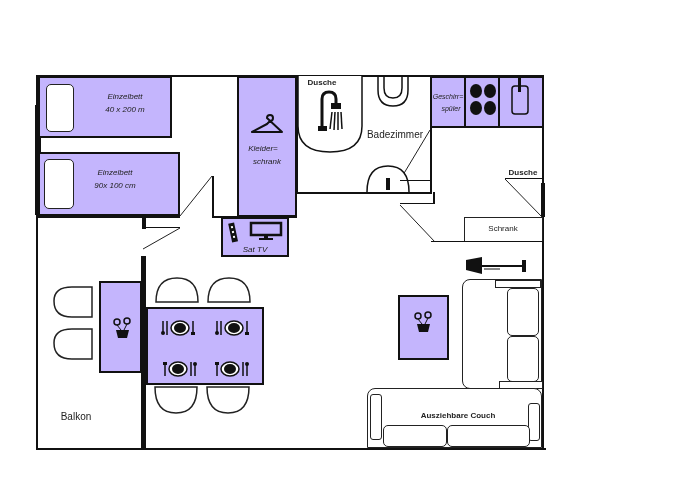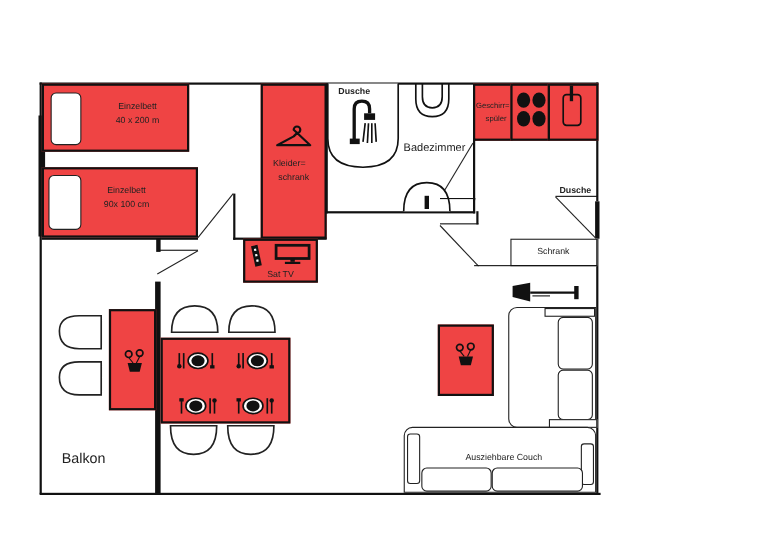--- a/index.html
+++ b/index.html
@@ -1,18 +1,18 @@
 <!DOCTYPE html>
 <html><head>
 <meta charset="utf-8">
 <style>
   html, body { margin:0; padding:0; background:#ffffff; }
   body { width:700px; height:500px; position:relative; overflow:hidden; font-family:"Liberation Sans", sans-serif; color:#222; }
   .wall { position:absolute; background:#111; }
-  .box { position:absolute; border:2px solid #111; box-sizing:border-box; background:#ef4444; }
+  .box { position:absolute; border:2px solid #111; box-sizing:border-box; background:#c4b5fd;font-style:italic; }
   .thin { position:absolute; border:1.5px solid #222; box-sizing:border-box; background:#fff; }
   .lbl { position:absolute; font-size:8px; color:#222; text-align:center; line-height:13px; white-space:nowrap; }
   svg { position:absolute; overflow:visible; }
 </style>
 </head>
 <body>
 
 <div class="wall" style="left:36px;top:75px;width:508px;height:2px;"></div>
 <div class="wall" style="left:36px;top:75px;width:2px;height:374px;"></div>
 <div class="wall" style="left:36px;top:448px;width:510px;height:2px;"></div>
@@ -149,27 +149,27 @@
     <circle cx="15" cy="4" r="3" fill="none" stroke="#111" stroke-width="1.5"></circle>
     <line x1="5" y1="8" x2="9" y2="13" stroke="#111" stroke-width="1"></line>
     <line x1="15" y1="7" x2="12" y2="13" stroke="#111" stroke-width="1"></line>
     <path d="M4 13 L17 13 L15 21 L6 21 Z" fill="#111"></path>
   </svg>
 </div>
 
 <div class="thin" style="left:367px;top:388px;width:175px;height:60px;border-radius:8px 8px 0 0;">
   <div class="thin" style="left:2px;top:5px;width:12px;height:46px;border-radius:3px;"></div>
   <div class="thin" style="left:160px;top:14px;width:12px;height:38px;border-radius:3px;"></div>
-  <div class="lbl" style="left:30px;top:20px;width:120px;">Ausziehbare Couch</div>
+  <div class="lbl" style="left:30px;top:20px;width:120px;font-weight:bold;">Ausziehbare Couch</div>
   <div class="thin" style="left:15px;top:36px;width:64px;height:22px;border-radius:5px;"></div>
   <div class="thin" style="left:79px;top:36px;width:83px;height:22px;border-radius:5px;"></div>
 </div>
 
 <div class="wall" style="left:141px;top:256px;width:5px;height:194px;"></div>
-<div class="lbl" style="left:56px;top:410px;width:40px;font-size:13px;">Balkon</div>
+<div class="lbl" style="left:56px;top:410px;width:40px;font-size:10px;">Balkon</div>
 
 <svg style="left:52px;top:285px;" width="42" height="34">
   <path d="M40 2 L20 2 Q2 2 2 16 Q2 32 20 32 L40 32 Z" fill="#fff" stroke="#222" stroke-width="1.5"></path>
 </svg>
 <svg style="left:52px;top:327px;" width="42" height="34">
   <path d="M40 2 L20 2 Q2 2 2 16 Q2 32 20 32 L40 32 Z" fill="#fff" stroke="#222" stroke-width="1.5"></path>
 </svg>
 
 <div class="box" style="left:99px;top:281px;width:43px;height:92px;">
   <svg style="left:11px;top:34px;" width="22" height="22">

